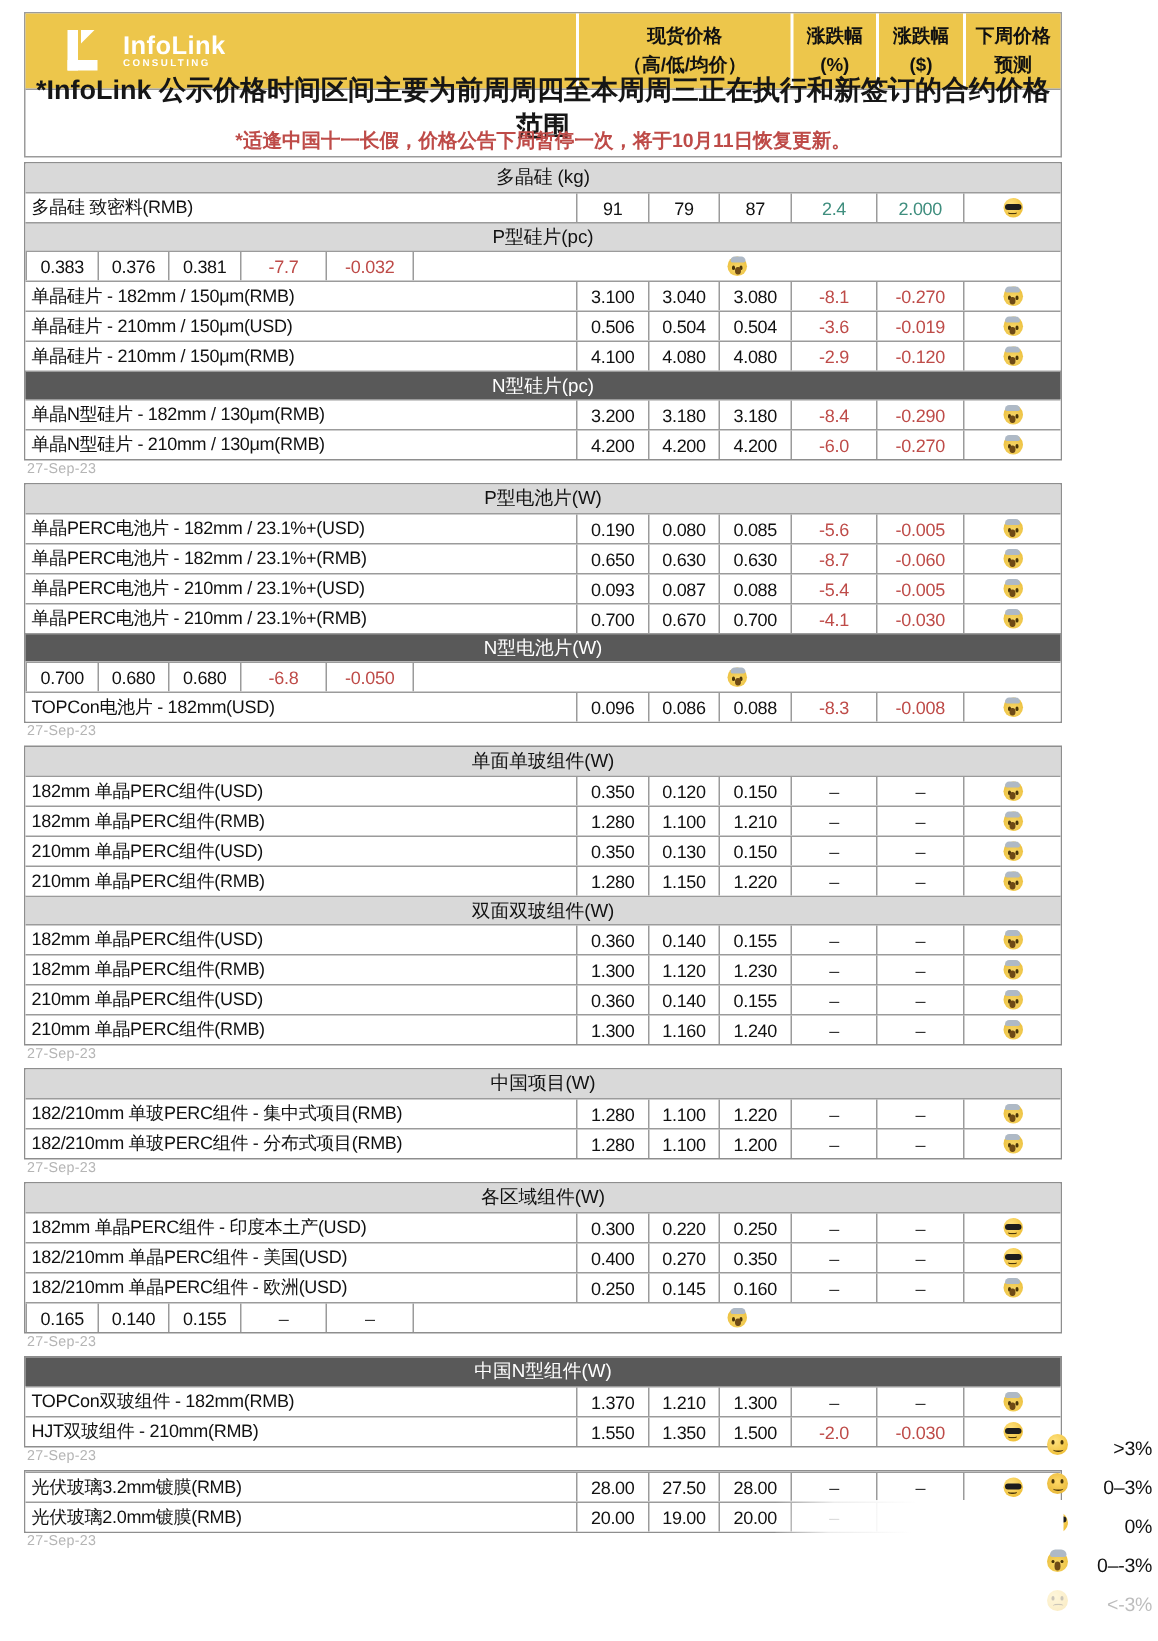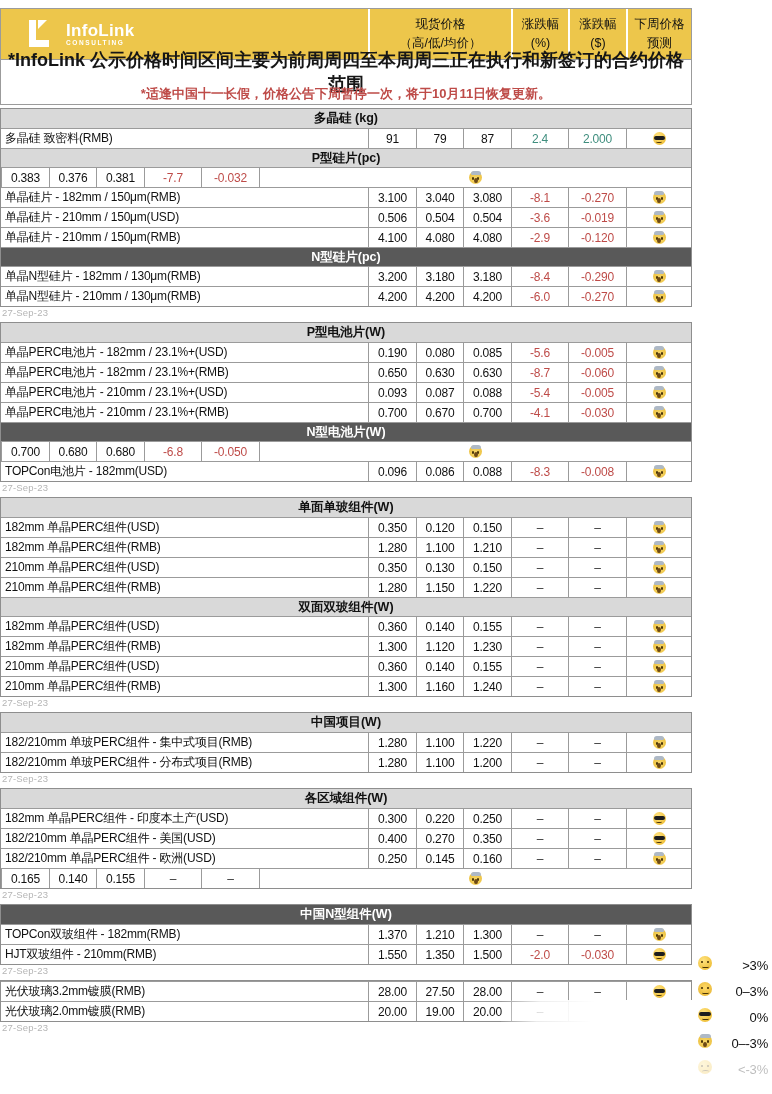--- a/index.html
+++ b/index.html
@@ -2,43 +2,43 @@
 <html><head>
 <meta charset="utf-8">
 <style>
   :root{
     --yellow:#edc64b; --bd:#9b9b9b; --bd2:#8e8e8e;
     --red:#be4b48; --teal:#3f8e7e; --light:#d9d9d9; --dark:#595959;
   }
   *{margin:0;padding:0;box-sizing:border-box}
   html,body{width:772px;height:1094px;background:#fff;overflow:hidden;
     font-family:"Liberation Sans",sans-serif;color:#111;position:relative}
-  .page{position:absolute;left:0;top:8px;width:692px}
+  .page{position:absolute;left:16px;top:8px;width:692px}
 
   
   .top-block{border:1px solid var(--bd);margin-bottom:3px}
   .band{display:flex;height:50px;background:var(--yellow)}
   .logo-cell{width:367px;display:flex;align-items:center;padding-left:26px}
   .logo-mark{position:relative;width:30px;height:30px;margin-right:9px;flex:none}
   .lm-v{position:absolute;left:2px;top:1px;width:7px;height:27px;background:#fff}
   .lm-h{position:absolute;left:2px;bottom:2px;width:20px;height:7px;background:#fff}
   .lm-f{position:absolute;left:11px;top:1px;width:0;height:0;
         border-top:9px solid #fff;border-right:9px solid transparent}
   .brand-name{color:#fff;font-weight:bold;font-size:17px;letter-spacing:.3px;line-height:1.05}
   .brand-sub{color:#fff;font-size:6.5px;letter-spacing:1.6px;font-weight:bold}
   .hcol{border-left:2px solid #fff;display:flex;align-items:center;justify-content:center;
-        text-align:center;font-weight:normal;font-size:12.5px;white-space:pre-line;line-height:1.55}
+        text-align:center;font-weight:bold;font-size:12.5px;white-space:pre-line;line-height:1.55}
   .hcol.spot{width:143px}.hcol.pct{width:57px}.hcol.usd{width:58px}.hcol.fc{flex:1}
   .notice{display:flex;align-items:center;justify-content:center;font-weight:bold;text-align:center}
   .notice.primary{height:24px;border-top:1px solid var(--bd);font-size:18px;color:#161616}
   .notice.holiday{height:21px;font-size:13px;color:var(--red)}
 
   
   .block{border:1px solid var(--bd2)}
-  .sec{height:19px;line-height:19px;text-align:center;font-weight:bold;font-size:12.5px;border-top:1px solid var(--bd)}
+  .sec{height:19px;line-height:19px;text-align:center;font-weight:normal;font-size:12.5px;border-top:1px solid var(--bd)}
   .sec:first-child{border-top:none}
   .sec.light{background:var(--light);color:#111}
   .sec.dark{background:var(--dark);color:#fff}
   .row{display:flex;height:20px;border-top:1px solid var(--bd);background:#fff;position:relative}
   .c{border-left:1px solid var(--bd);display:flex;align-items:center;justify-content:center;
      font-size:12px;letter-spacing:-0.2px;overflow:hidden}
   .c.name{width:367px;border-left:none;justify-content:flex-start;padding-left:4px;white-space:nowrap}
   .c.high{width:48px}.c.low{width:47px}.c.avg{width:48px}
   .c.pct{width:57px}.c.usd{width:58px}.c.emo{flex:1}
   .neg{color:var(--red)}.pos{color:var(--teal)}.dash{color:#333}

